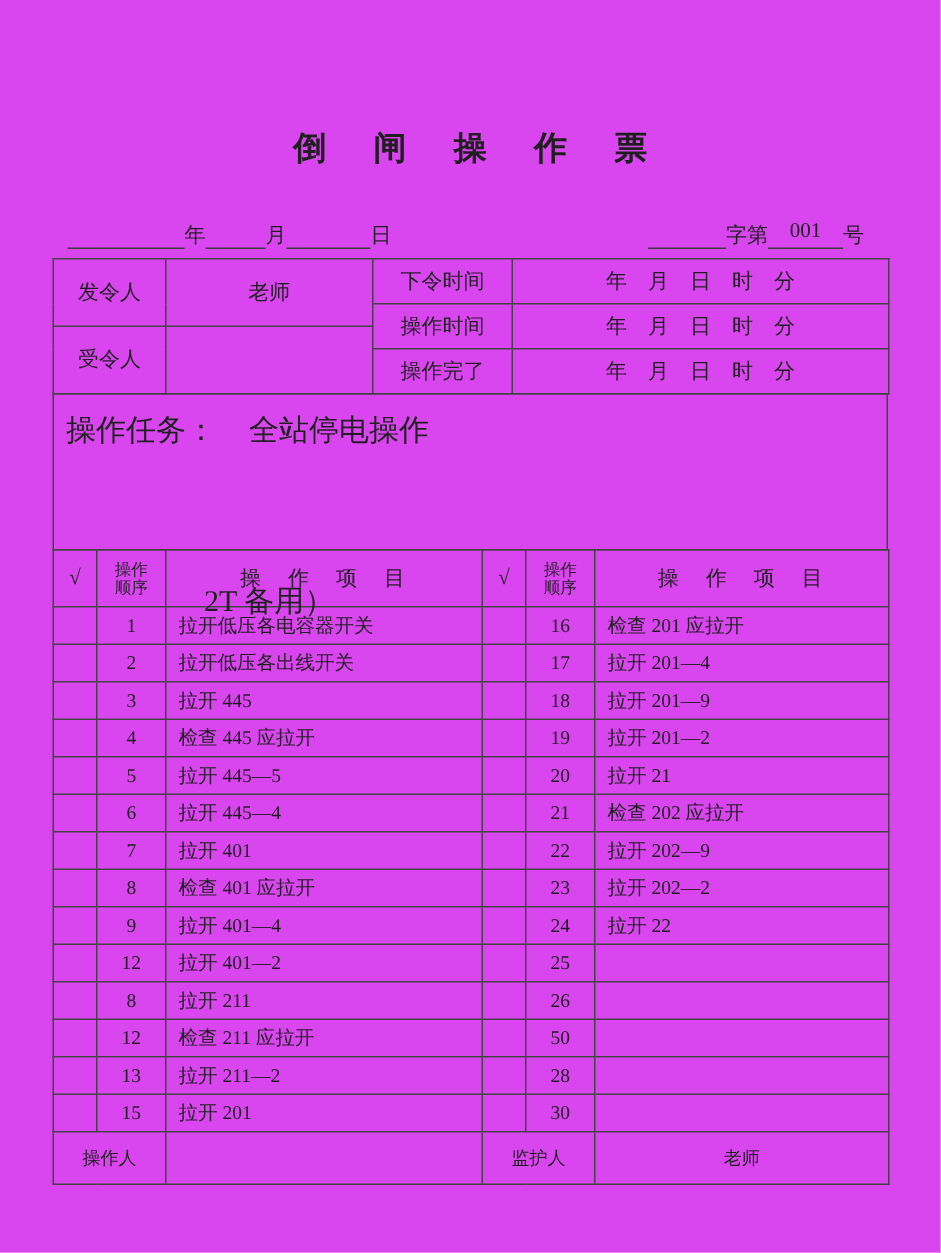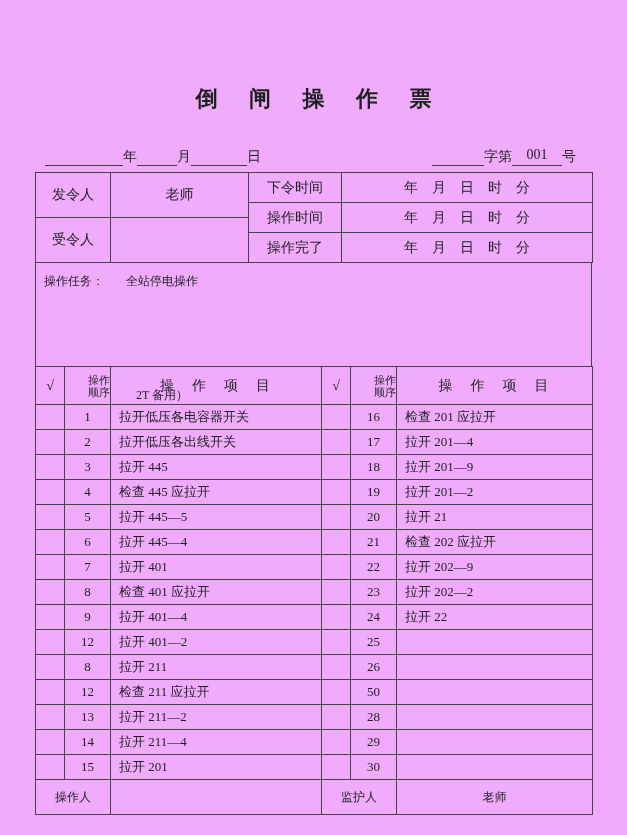--- a/index.html
+++ b/index.html
@@ -1,21 +1,21 @@
 <!DOCTYPE html>
 <html><head>
 <meta charset="utf-8">
 <style>
   html,body{margin:0;padding:0;background:#ffffff;}
   body{
     width:627px;height:835px;position:relative;overflow:hidden;
     font-family:"Liberation Serif","DejaVu Serif",serif;
     color:#1f1f1f;-webkit-font-smoothing:antialiased;
   }
-  .page{position:absolute;inset:0;background:#f0abfc;}
+  .page{position:absolute;inset:0;background:#d946ef;}
 
   
   .title{
     position:absolute;top:84px;left:0;width:100%;
     text-align:center;font-size:22px;font-weight:bold;
     letter-spacing:13px;text-indent:13px;white-space:nowrap;
   }
 
   
   .dateline{
@@ -37,37 +37,37 @@
   td{border:1px solid #444;padding:0;font-size:14px;overflow:hidden;}
 
   
   .htab tr{height:15px;}
   .htab td{text-align:center;vertical-align:middle;}
   .timecell{display:flex;justify-content:center;align-items:center;white-space:nowrap;font-size:14px;}
 
   
   .taskbox{
     position:relative;width:555px;height:103px;border:1px solid #444;
-    margin-top:-1px;font-size:12px;
+    margin-top:-1px;font-size:20px;
   }
   .task-l1{position:absolute;top:10px;left:8px;white-space:nowrap;}
   .task-l1 .task-value{margin-left:22px;}
   .task-l2{position:absolute;top:46px;left:85px;white-space:nowrap;}
   .task-l3{position:absolute;top:92px;left:100px;white-space:nowrap;margin-top:32px;}
 
   
   .otab{margin-top:-1px;}
   .otab tr.drow{height:25px;}
   .otab tr.hrow{height:38px;}
   .otab tr.frow{height:35px;}
   .otab td{font-size:13px;vertical-align:middle;}
   .otab td.c{text-align:center;}
   .otab td.item{padding-left:8px;text-align:left;}
   .hrow td{text-align:center;font-size:14px;}
-  .seqhead{font-size:11px;line-height:12px;text-align:right;}
+  .seqhead{font-size:11px;line-height:12px;text-align:center;}
   .itemhead{letter-spacing:2px;white-space:nowrap;}
   .frow td{text-align:center;font-size:12px;}
 </style>
 </head>
 <body>
 
 <div class="page">
 
   <div class="title">倒 闸 操 作 票</div>
 
@@ -257,28 +257,20 @@
       <tr class="drow">
         <td class="c"></td>
         <td class="c">13</td>
         <td class="item">拉开 211—2</td>
         <td class="c"></td>
         <td class="c">28</td>
         <td class="item"></td>
       </tr>
       <tr class="drow">
         <td class="c"></td>
-        <td class="c">14</td>
-        <td class="item">拉开 211—4</td>
-        <td class="c"></td>
-        <td class="c">29</td>
-        <td class="item"></td>
-      </tr>
-      <tr class="drow">
-        <td class="c"></td>
         <td class="c">15</td>
         <td class="item">拉开 201</td>
         <td class="c"></td>
         <td class="c">30</td>
         <td class="item"></td>
       </tr>
 
       <tr class="frow">
         <td colspan="2">操作人</td>
         <td></td>

